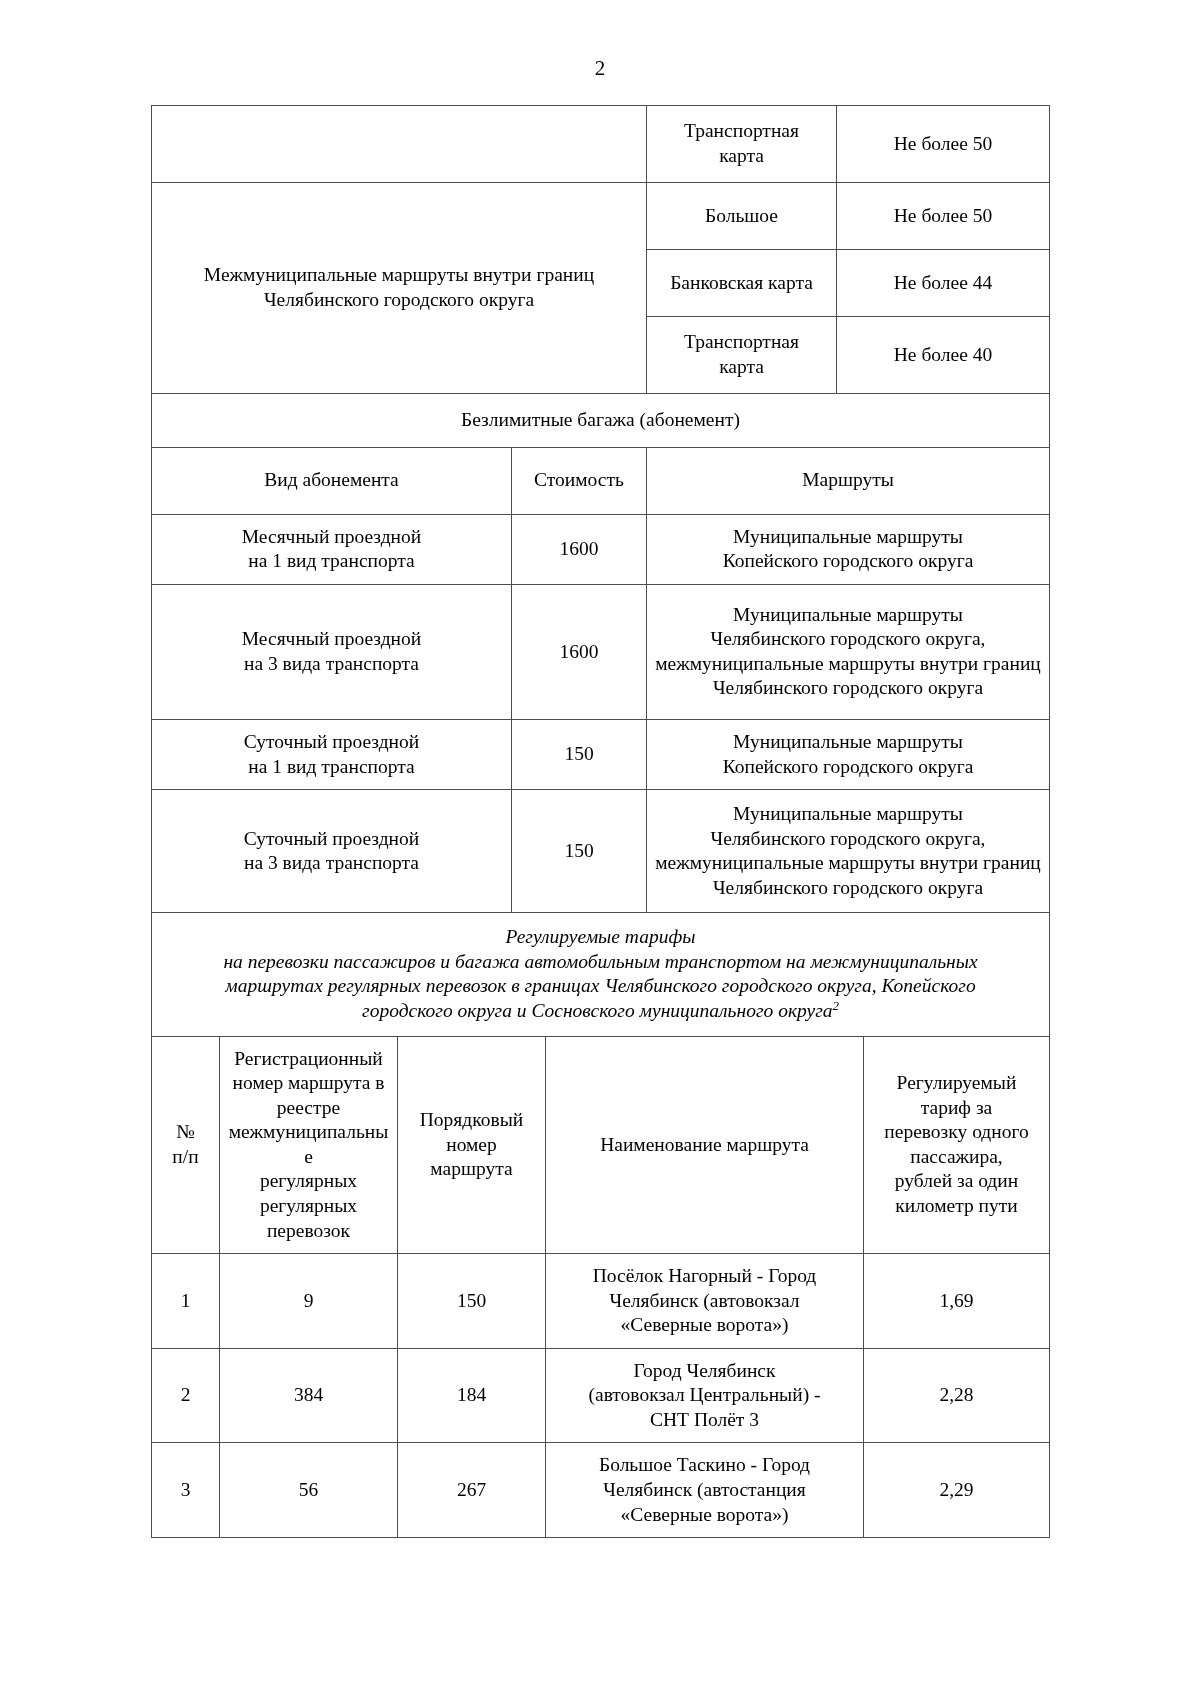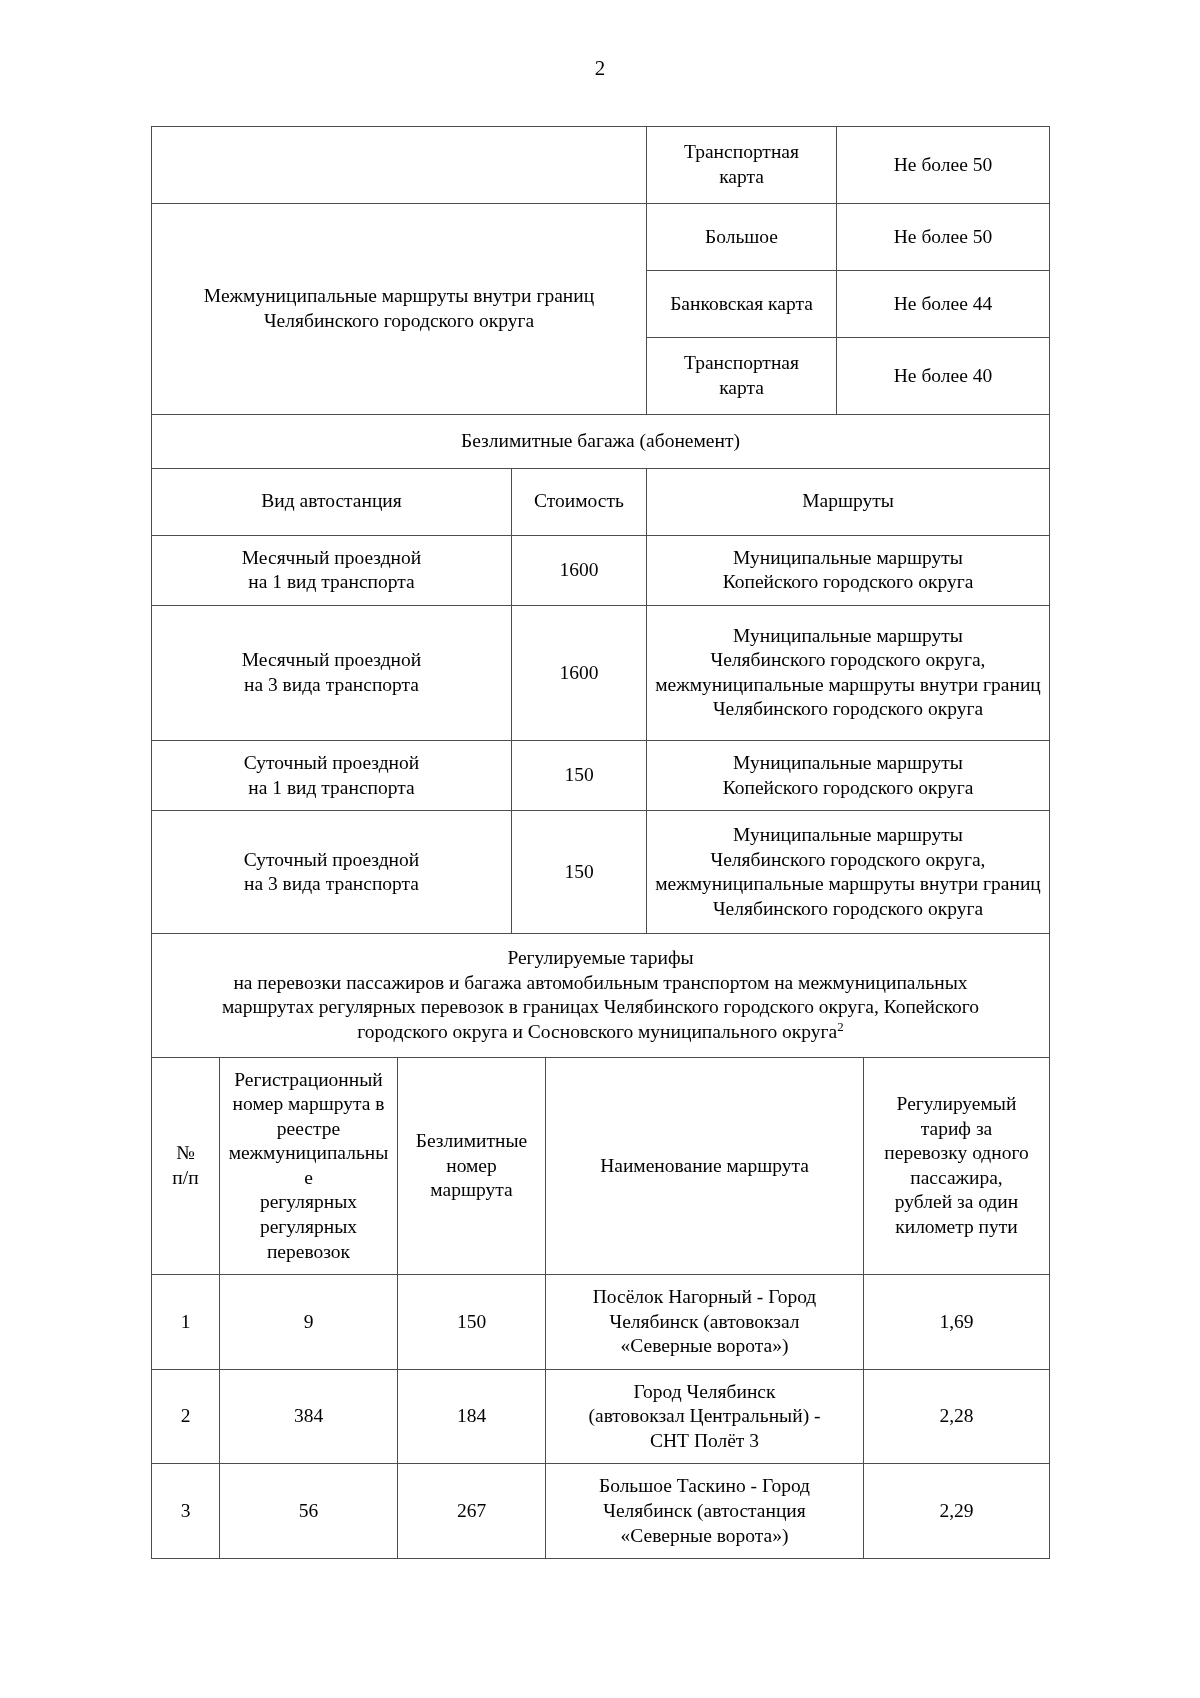--- a/index.html
+++ b/index.html
@@ -24,21 +24,21 @@
     background: #fff;
   }
   .page-number {
     text-align: center;
     font-size: 21px;
     line-height: 1;
     padding-top: 58px;
     padding-bottom: 0;
   }
   .tbl-wrap {
-    margin: 47px auto 0 auto;
+    margin: 26px auto 0 auto;
     width: 898px;
   }
   table.doc {
     border-collapse: collapse;
     width: 898px;
     table-layout: fixed;
   }
   table.doc td {
     border: 1px solid #4d4d4d;
     padding: 10px 6px;
@@ -52,20 +52,21 @@
     margin: 0;
   }
   .section-title {
     padding-top: 14px !important;
     padding-bottom: 14px !important;
   }
   .para-block {
     padding-top: 12px !important;
     padding-bottom: 12px !important;
     line-height: 1.3;
+    font-style: italic;
   }
   .para-block .line {
     display: block;
   }
   sup {
     font-size: 0.66em;
     vertical-align: super;
     line-height: 0;
   }
   .hdr-cell {
@@ -115,21 +116,21 @@
             <div class="cell-p">карта</div>
           </td>
           <td>Не более 40</td>
         </tr>
 
         <tr>
           <td colspan="4" class="section-title">Безлимитные багажа (абонемент)</td>
         </tr>
 
         <tr>
-          <td style="height:46px">Вид автостанция</td>
+          <td style="height:46px">Вид абонемента</td>
           <td>Стоимость</td>
           <td colspan="2">Маршруты</td>
         </tr>
 
         <tr>
           <td>
             <div class="cell-p">Месячный проездной</div>
             <div class="cell-p">на 1 вид транспорта</div>
           </td>
           <td>1600</td>
@@ -206,21 +207,21 @@
           </td>
           <td class="hdr-cell">
             <div class="cell-p">Регистрационный</div>
             <div class="cell-p">номер маршрута в</div>
             <div class="cell-p">реестре</div>
             <div class="cell-p">межмуниципальные</div>
             <div class="cell-p">регулярных</div>
             <div class="cell-p">регулярных перевозок</div>
           </td>
           <td class="hdr-cell">
-            <div class="cell-p">Безлимитные</div>
+            <div class="cell-p">Порядковый</div>
             <div class="cell-p">номер</div>
             <div class="cell-p">маршрута</div>
           </td>
           <td class="hdr-cell">Наименование маршрута</td>
           <td class="hdr-cell">
             <div class="cell-p">Регулируемый</div>
             <div class="cell-p">тариф за</div>
             <div class="cell-p">перевозку одного</div>
             <div class="cell-p">пассажира,</div>
             <div class="cell-p">рублей за один</div>

